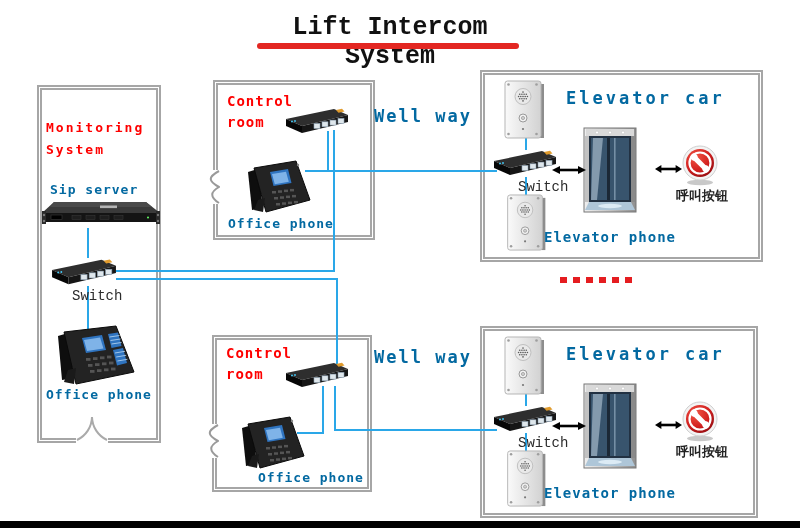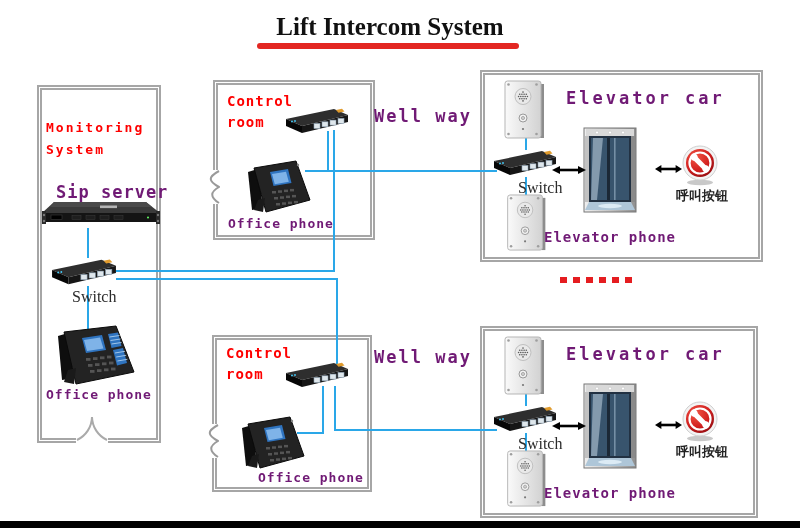--- a/index.html
+++ b/index.html
@@ -2,25 +2,25 @@
 <html><head>
 <meta charset="utf-8">
 <style>
   html,body{margin:0;padding:0}
   body{width:800px;height:528px;position:relative;background:#fff;overflow:hidden;
        font-family:"DejaVu Sans Mono",monospace}
   .box{position:absolute;border:5px double #a6a6a6;background:#fff;z-index:1;box-sizing:border-box}
   .h-line{position:absolute;height:2px;background:#2aa7e8;z-index:2}
   .v-line{position:absolute;width:2px;background:#2aa7e8;z-index:2}
   .dev{position:absolute;z-index:3}
-  .lbl{position:absolute;z-index:4;white-space:nowrap;font-weight:bold;color:#701a75;letter-spacing:1px}
+  .lbl{position:absolute;z-index:4;white-space:nowrap;font-weight:bold;color:#0369a1;letter-spacing:1px}
   .red{color:#fe0000}
-  .sm{font-family:Liberation Serif, serif;font-weight:normal;font-size:16px;color:#2b2b2b;letter-spacing:0}
+  .sm{font-family:Liberation Mono, monospace;font-weight:normal;font-size:14px;color:#2b2b2b;letter-spacing:0}
   .title{position:absolute;left:240px;top:13px;width:300px;text-align:center;z-index:4;
-         font-family:Liberation Serif, serif;font-weight:600;font-size:25px;color:#111}
+         font-family:Liberation Mono, monospace;font-weight:600;font-size:25px;color:#111}
   .underline{position:absolute;left:257px;top:43px;width:262px;height:6px;background:#e32722;border-radius:3px;z-index:4}
   .cover{position:absolute;background:#fff;z-index:3}
   .dash-row{position:absolute;left:560px;top:277px;display:flex;gap:6px;z-index:4}
   .dash-row span{width:7px;height:6px;background:#e51d20;display:block}
   .bottom-bar{position:absolute;left:0;top:521px;width:800px;height:7px;background:#000;z-index:5}
   .unit{position:absolute;z-index:1}
   .unit .in{position:absolute}
 </style>
 </head>
 <body>
@@ -188,21 +188,21 @@
   </g>
 </defs>
 </svg>
 
 <div class="title">Lift Intercom System</div>
 <div class="underline"></div>
 
 <div class="box" style="left:37px;top:85px;width:124px;height:358px"></div>
 <div class="lbl red" style="left:46px;top:120px;font-size:13px;letter-spacing:2px">Monitoring</div>
 <div class="lbl red" style="left:46px;top:142px;font-size:13px;letter-spacing:2px">System</div>
-<div class="lbl" style="left:56px;top:182px;font-size:17px">Sip server</div>
+<div class="lbl" style="left:50px;top:182px;font-size:13px">Sip server</div>
 <svg class="dev" style="left:42px;top:198px" width="118" height="30" viewBox="0 0 118 30">
     <use href="#sym-server"></use>
   </svg>
 <svg class="dev" style="left:50px;top:256px" width="68" height="32" viewBox="0 0 66 30">
     <use href="#sym-switch"></use>
   </svg>
 <div class="lbl sm" style="left:72px;top:288px">Switch</div>
 <svg class="dev" style="left:52px;top:322px" width="86" height="64" viewBox="0 0 86 64">
     <use href="#sym-phone-big"></use>
   </svg>

